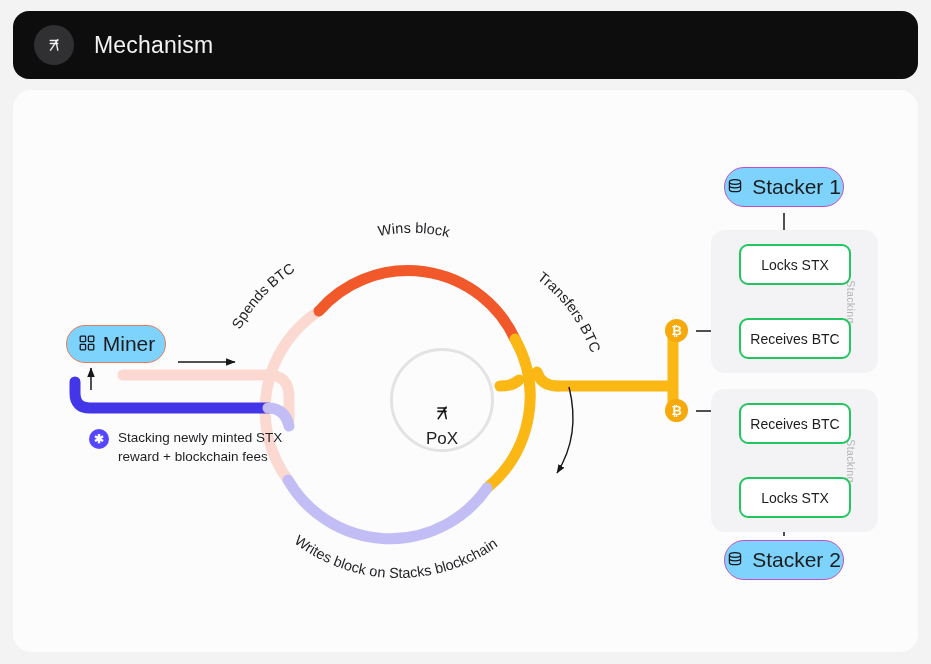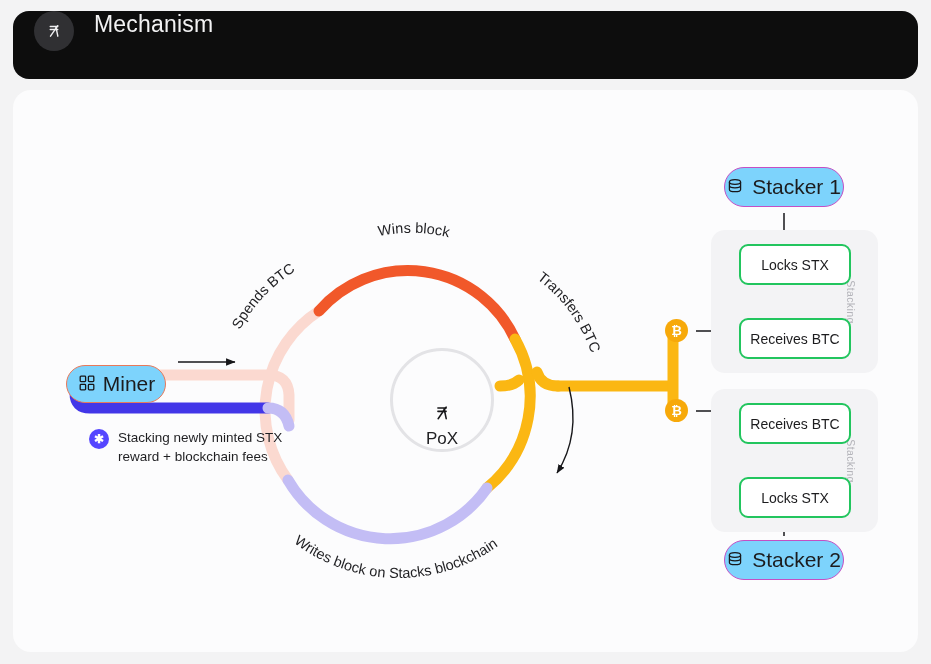--- a/index.html
+++ b/index.html
@@ -18,21 +18,21 @@
   
   .header {
     position: absolute;
     left: 13px;
     top: 11px;
     width: 905px;
     height: 68px;
     background: #0d0d0d;
     border-radius: 16px;
     display: flex;
-    align-items: flex-start;
+    align-items: center;
     padding-left: 21px;
     box-sizing: border-box;
   }
   .logo-badge {
     width: 40px;
     height: 40px;
     border-radius: 50%;
     background: #303033;
     display: flex;
     align-items: center;
@@ -79,21 +79,20 @@
 
   .miner-node {
     left: 53px;
     top: 235px;
     width: 100px;
     height: 38px;
     border: 1.6px solid #e8795a;
     border-radius: 19px;
     gap: 8px;
     padding-left: 2px;
-    margin-top: 40px;
   }
 
   .stacker-node {
     width: 120px;
     height: 40px;
     border: 1.6px solid #c44fc4;
     border-radius: 20px;
     gap: 9px;
   }
   .stacker1-node { left: 711px; top: 77px; }

